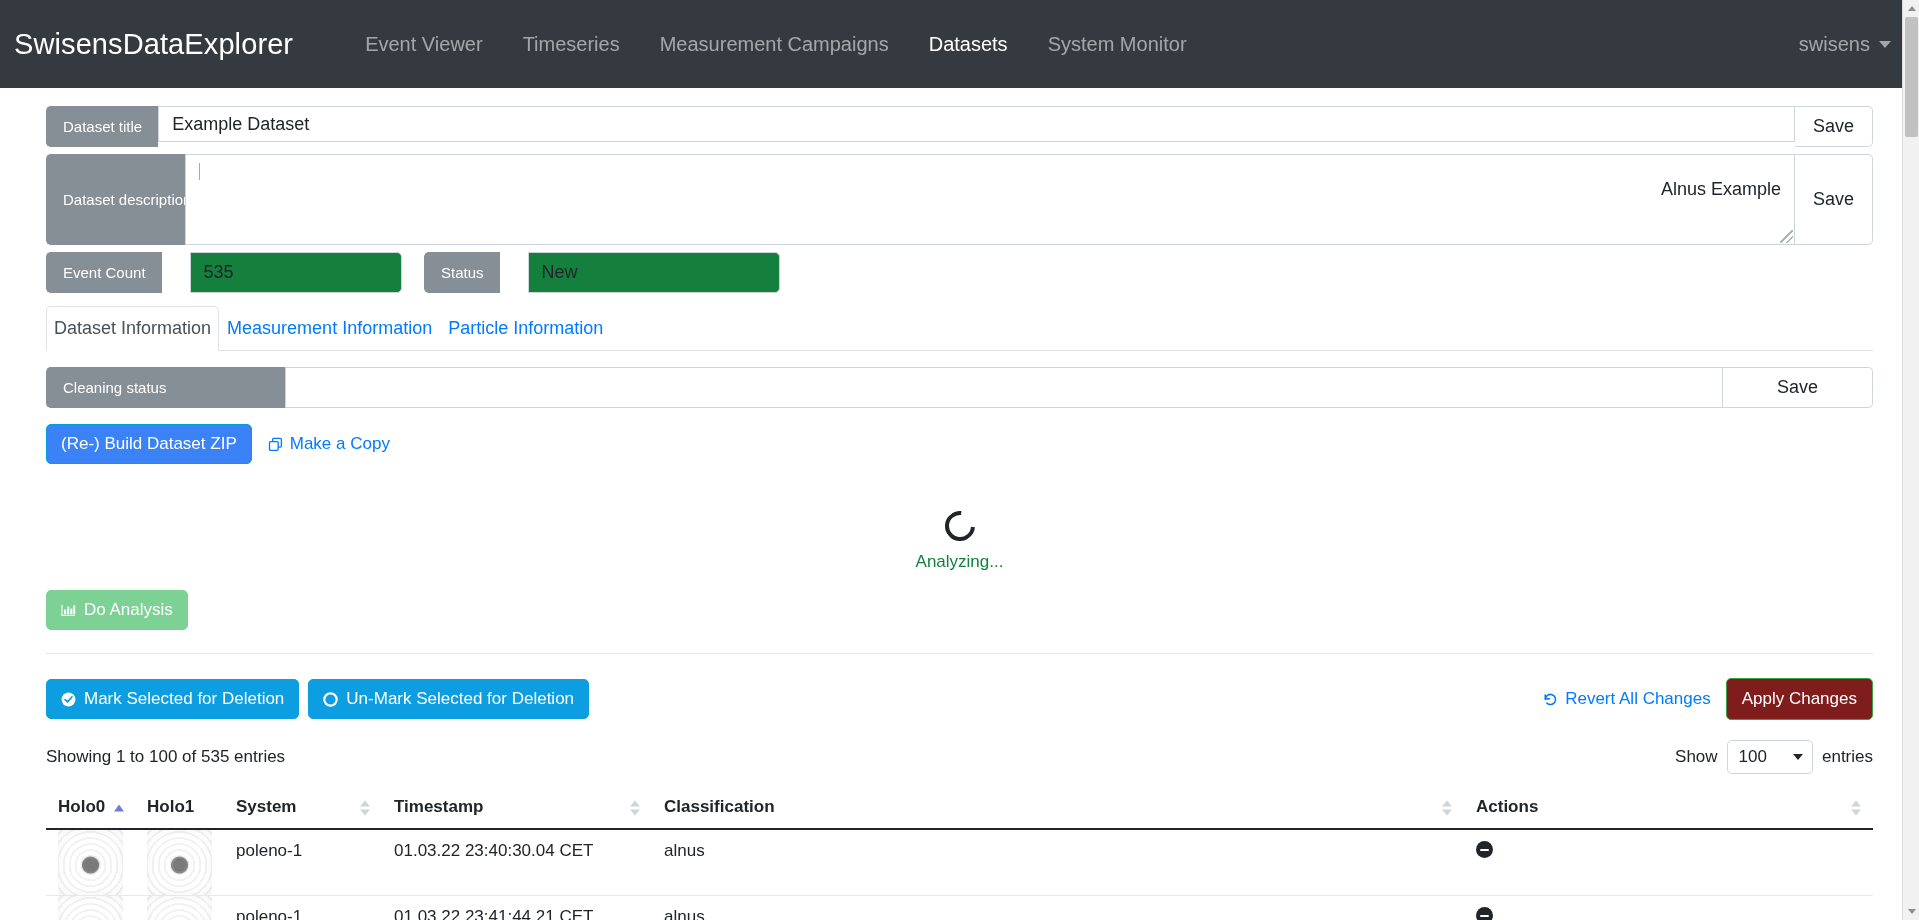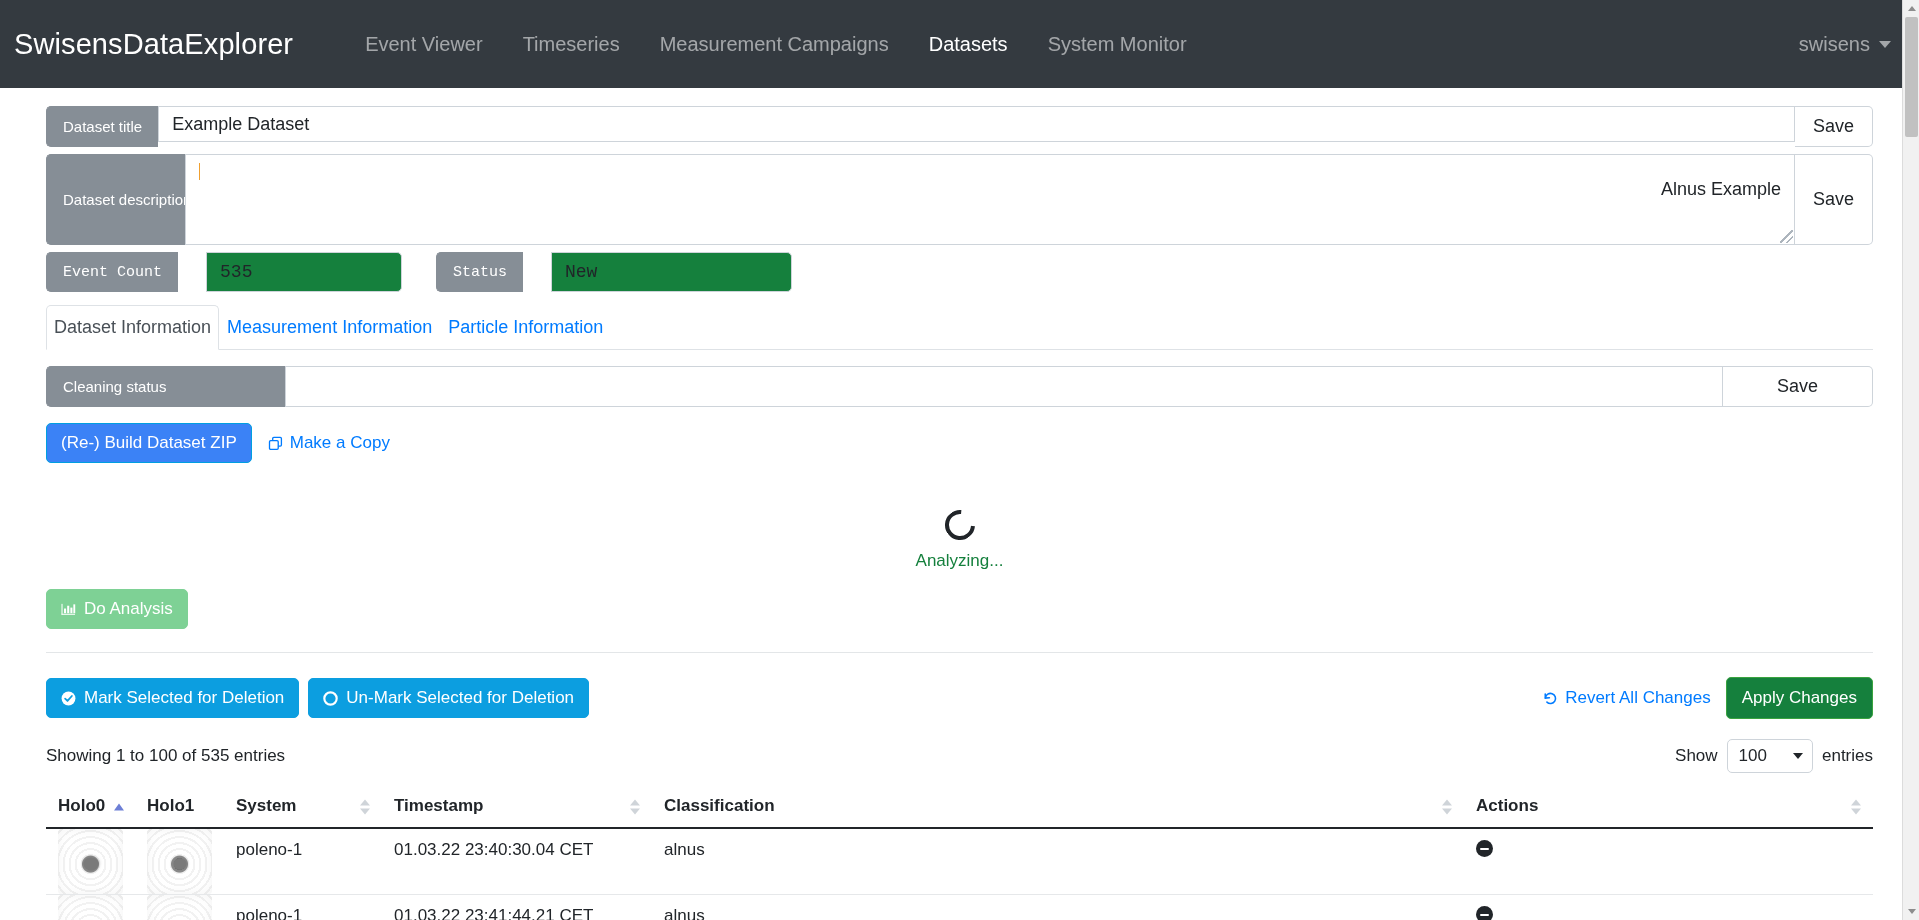--- a/index.html
+++ b/index.html
@@ -145,21 +145,21 @@
   .ta-resize {
     position: absolute;
     right: 1px; bottom: 1px;
     width: 13px; height: 13px;
     background:
       linear-gradient(135deg, transparent 0 45%, #adb5bd 45% 55%, transparent 55% 100%),
       linear-gradient(135deg, transparent 0 70%, #adb5bd 70% 80%, transparent 80% 100%);
   }
   .row-desc .ig-btn { padding: 9px 18px; align-items: center; }
 
-  .row-counts { display: flex; gap: 34px; margin-top: 7px; font-family: Liberation Mono, monospace; }
+  .row-counts { display: flex; gap: 22px; margin-top: 7px; }
   .row-counts .ig { margin-top: 0; }
   .ig-ec { width: 356px; }
   .ig-st { width: 356px; }
 
   
   .tabs {
     display: flex;
     align-items: flex-end;
     border-bottom: 1px solid #dee2e6;
     margin-top: 13px;
@@ -199,21 +199,21 @@
     cursor: pointer;
     display: inline-flex;
     align-items: center;
     gap: 8px;
     white-space: nowrap;
     line-height: 1.3;
   }
   .btn-primary { background: #3b82f6; border-color: #009fe1; color: #fff; }
   .btn-info { background: #0c9ee0; border-color: #0c9ee0; color: #fff; }
   .btn-success { background: #7ed195; border-color: #7ed195; color: #fff; }
-  .btn-apply { background: #15803d; border-color: #3aa33f; color: #fff; font-size: 17px; padding: 9px 15px; text-align: center; }
+  .btn-apply { background: #7f1d1d; border-color: #3aa33f; color: #fff; font-size: 17px; padding: 9px 15px; text-align: center; }
   .link-btn {
     color: #007bff;
     font-size: 17px;
     cursor: pointer;
     display: inline-flex;
     align-items: center;
     gap: 7px;
     white-space: nowrap;
   }
 

